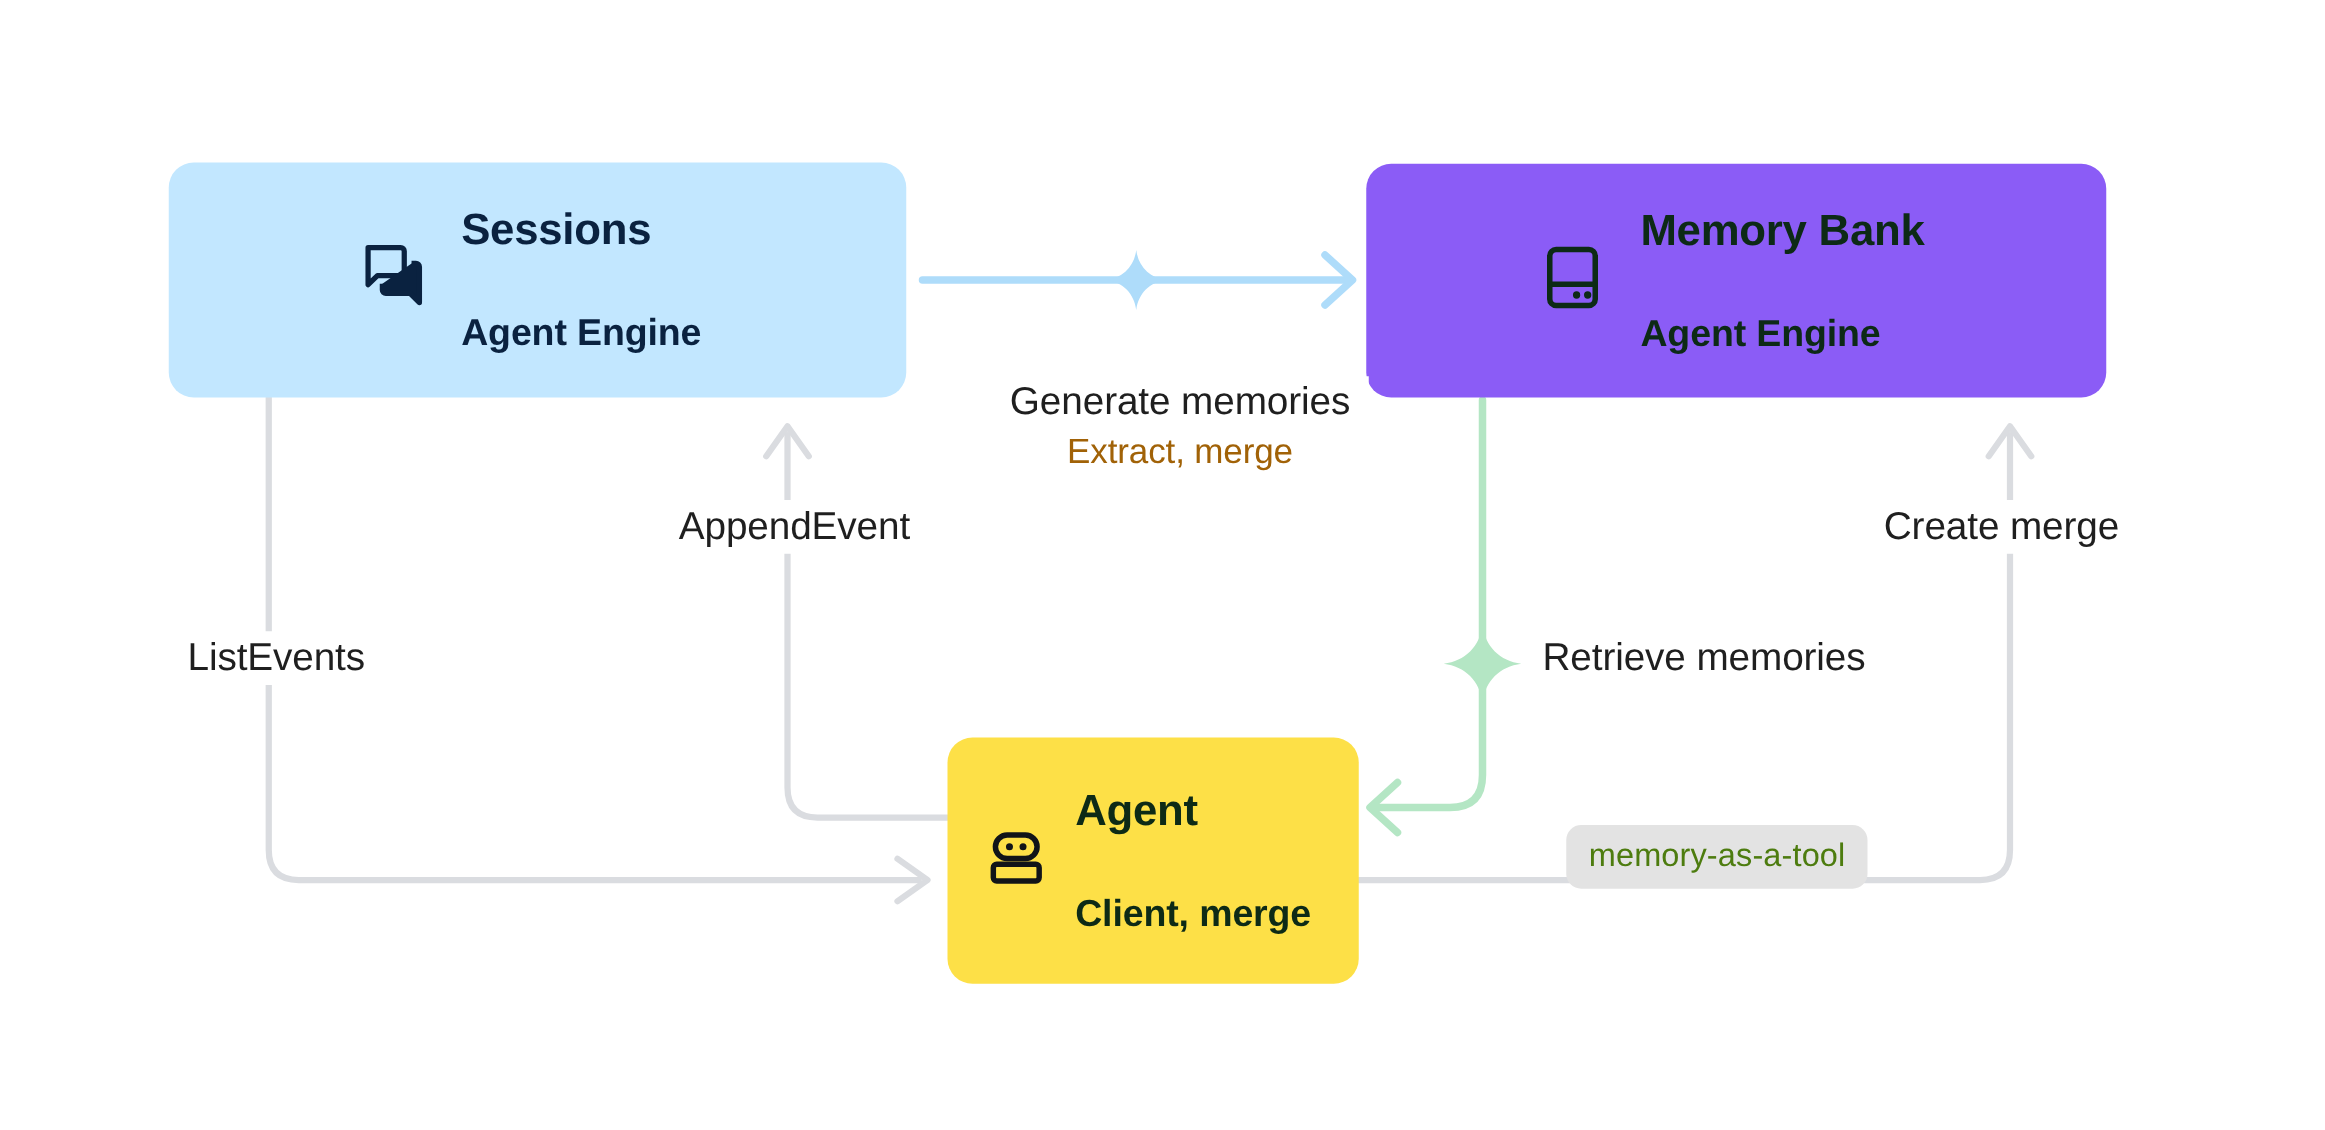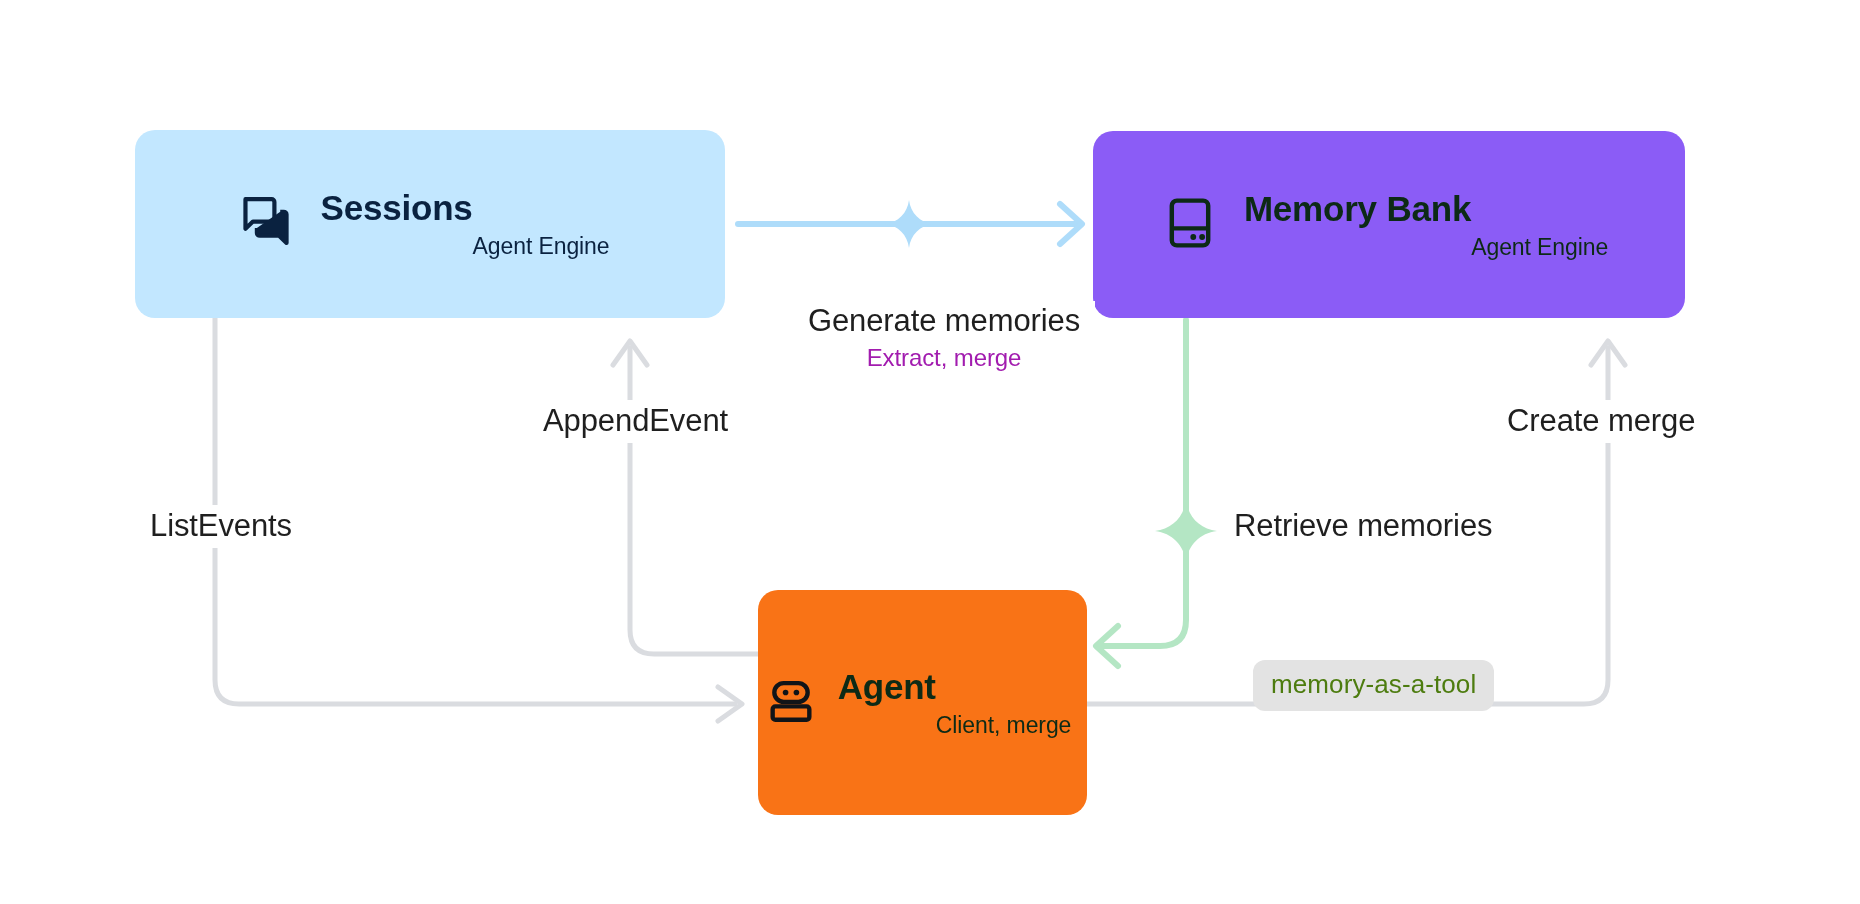--- a/index.html
+++ b/index.html
@@ -34,70 +34,70 @@
     align-items: center;
     justify-content: center;
     box-sizing: border-box;
   }
   .node-inner {
     display: flex;
     align-items: center;
     gap: 22px;
   }
   .node-icon { flex: 0 0 auto; display: block; }
-  .node-text { display: flex; line-height: 1.06; }
+  .node-text { display: flex; flex-direction: column; line-height: 1.06; }
   .node-title {
     font-size: 35px;
     font-weight: 700;
     letter-spacing: -0.2px;
     margin-bottom: 4px;
   }
   .node-sub {
-    font-size: 23px;
-    font-weight: 400;
+    font-size: 30px;
+    font-weight: 700;
     letter-spacing: -0.1px;
     margin-top: 45px;
   }
 
   #node-sessions {
     left: 135px; top: 130px; width: 590px; height: 188px;
     background: #c2e7ff;
   }
   #node-sessions .node-title, #node-sessions .node-sub { color: #0a2240; }
   #node-sessions .node-inner { gap: 26px; transform: translateX(-6px); }
 
   #node-memory-bank {
     left: 1093px; top: 131px; width: 592px; height: 187px;
     background: #8b5cf6;
   }
   #node-memory-bank .node-title, #node-memory-bank .node-sub { color: #0d2a16; }
   #node-memory-bank .node-inner { gap: 26px; transform: translateX(-4px); }
 
   #node-agent {
-    left: 758px; top: 590px; width: 329px; height: 225px;
-    background: #f97316;
+    left: 758px; top: 590px; width: 329px; height: 197px;
+    background: #fde047;
   }
   #node-agent .node-title, #node-agent .node-sub { color: #0d2a16; }
   #node-agent .node-inner { gap: 22px; transform: translateX(-4px); }
 
   
   .edge-label {
     position: absolute;
     background: #ffffff;
     color: #1f1f1f;
     font-size: 31px;
     letter-spacing: -0.1px;
     white-space: nowrap;
     line-height: 1.18;
     text-align: center;
   }
   .edge-label .sub {
     display: block;
-    color: #a21caf;
-    font-size: 24px;
+    color: #a16207;
+    font-size: 28px;
     margin-top: 4px;
   }
   .edge-label.center { text-align: center; }
 
   #label-generate {
     left: 793px; top: 265px; width: 290px; padding: 2px 6px; margin-top: 36px;
   }
   #label-append-event { left: 533px; top: 400px; padding: 3px 10px; }
   #label-list-events  { left: 140px; top: 505px; padding: 3px 10px; }
   #label-retrieve     { left: 1222px; top: 505px; padding: 3px 12px; }

